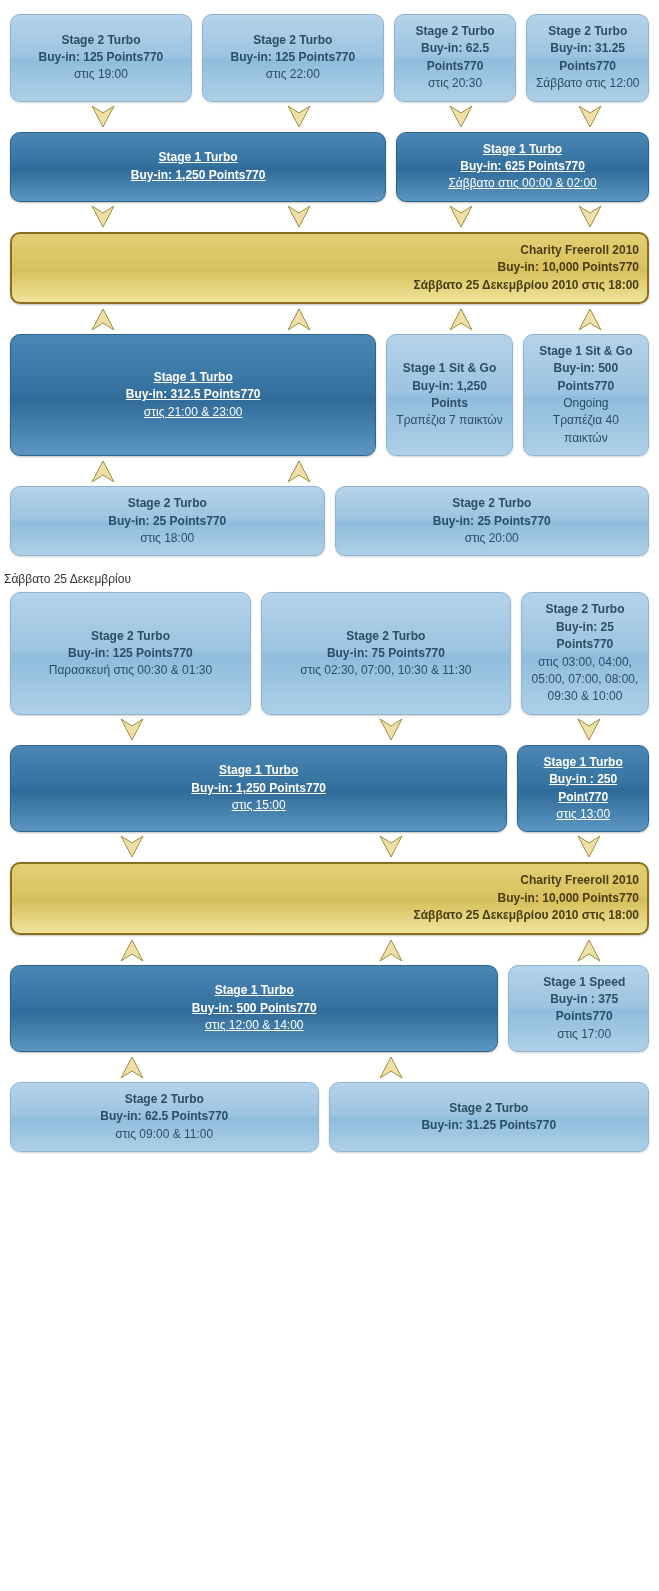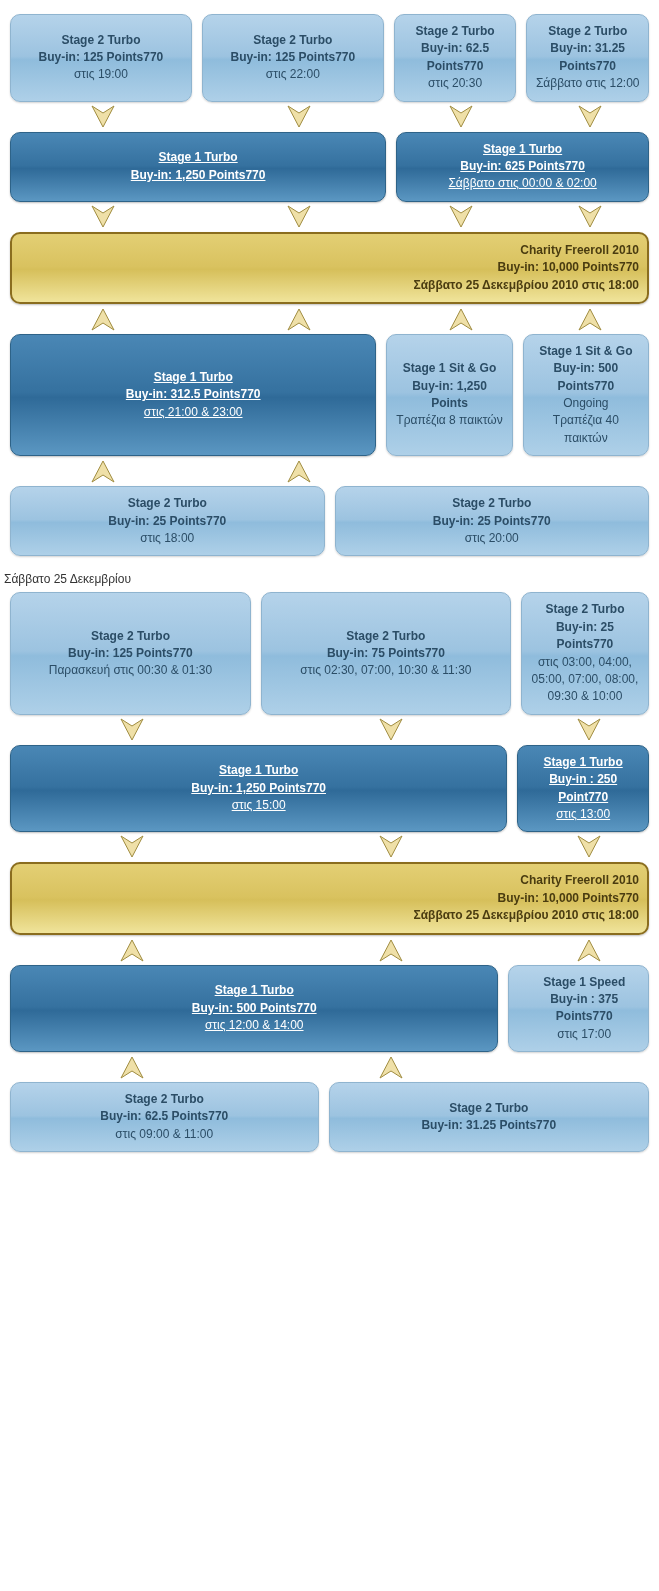--- a/index.html
+++ b/index.html
@@ -241,21 +241,21 @@
     </div>
     <div class="row">
       <div class="box dark" style="flex: 386 0 0px;">
         <span class="line b">Stage 1 Turbo</span>
         <span class="line b">Buy-in: 312.5 Points770</span>
         <span class="line">στις 21:00 &amp; 23:00</span>
       </div>
       <div class="box light" style="flex: 120 0 0px;">
         <span class="line b">Stage 1 Sit &amp; Go</span>
         <span class="line b">Buy-in: 1,250 Points</span>
-        <span class="line">Τραπέζια 8 παικτών</span>
+        <span class="line">Τραπέζια 7 παικτών</span>
       </div>
       <div class="box light" style="flex: 120 0 0px;">
         <span class="line b">Stage 1 Sit &amp; Go</span>
         <span class="line b">Buy-in: 500 Points770</span>
         <span class="line">Ongoing</span>
         <span class="line">Τραπέζια 40 παικτών</span>
       </div>
     </div>
     <div class="arrow-row">
       <div class="arrow-cell" style="flex: 188 0 0px;">

